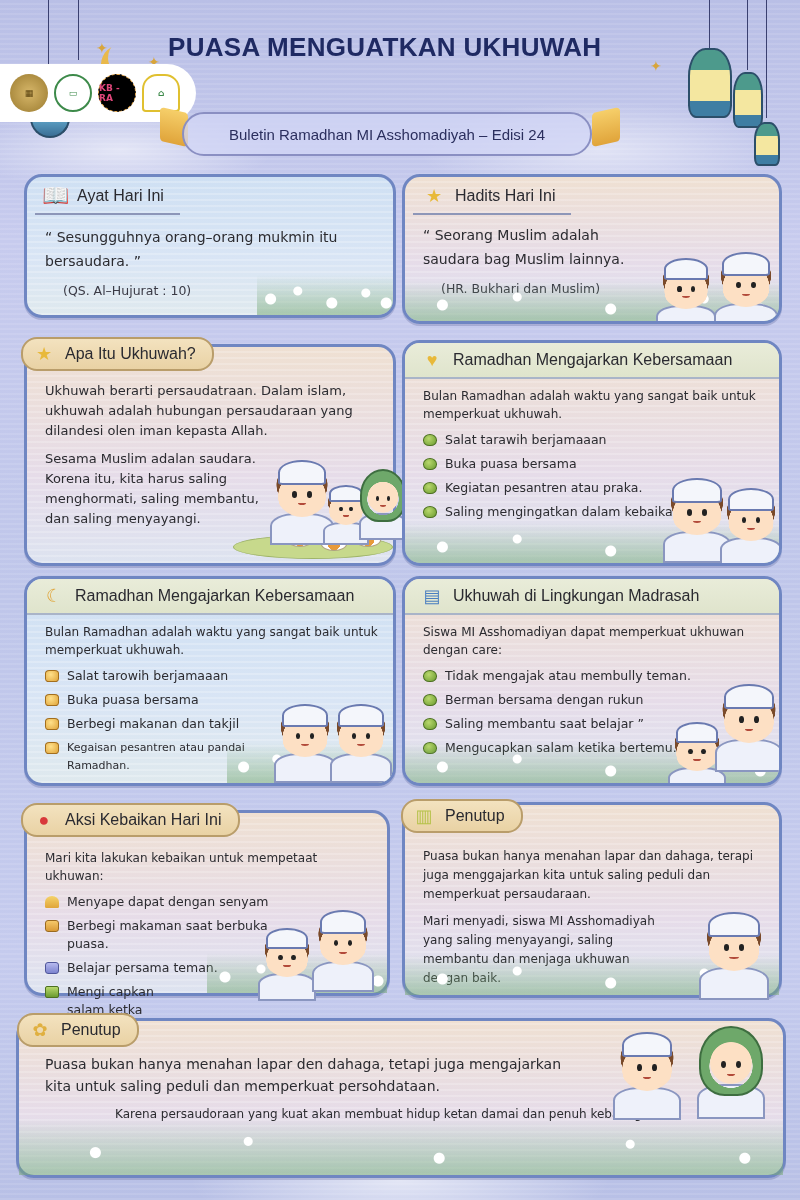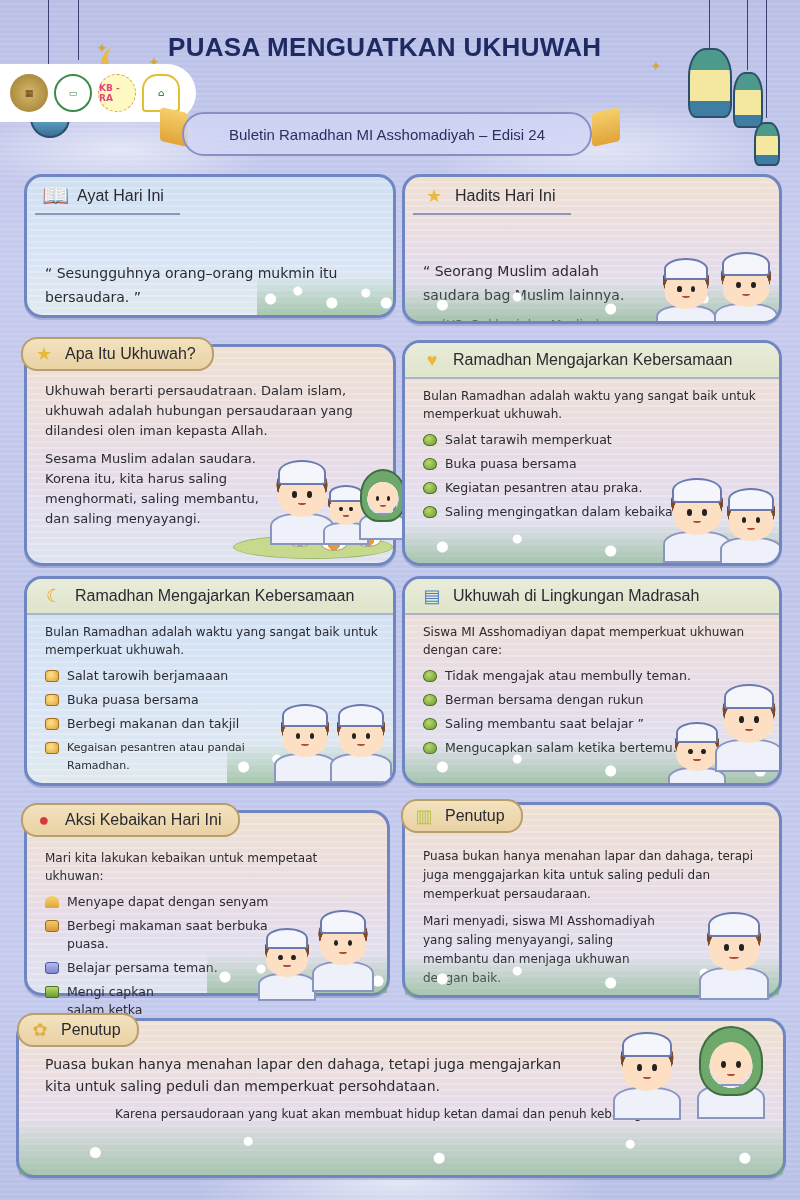--- a/index.html
+++ b/index.html
@@ -40,21 +40,21 @@
   .ribbon-end.r { left: 592px; transform: skewY(-12deg); }
 
   .logos {
     position: absolute; left: 0; top: 64px; width: 196px; height: 58px;
     background: #ffffff; border-radius: 0 29px 29px 0;
     display: flex; align-items: center; gap: 6px; padding-left: 10px;
   }
   .logo { width: 38px; height: 38px; border-radius: 50%; display:flex; align-items:center; justify-content:center; font-size: 9px; font-weight:700; }
   .logo.gold { background: radial-gradient(circle,#d7b76a,#9a7a2e); color:#5a4310; }
   .logo.green { background:#fff; border: 2px solid #3d8a4a; color:#3d8a4a; }
-  .logo.kb { background:#fef9c3; color:#e0467a; border: 1px dashed #e0a040; }
+  .logo.kb { background:#000000; color:#e0467a; border: 1px dashed #e0a040; }
   .logo.mosque { background:#fff; color:#3d8a4a; border-radius: 40% 40% 10% 10%; border:2px solid #e0c030; }
 
   .moon {
     position: absolute; left: 108px; top: 38px; width: 40px; height: 40px;
     border-radius: 50%; box-shadow: -9px 4px 0 0 #e9b94a; transform: rotate(-20deg);
   }
   .sparkle { position: absolute; color: #d8a53a; font-size: 14px; }
 
   .lantern-string { position: absolute; width: 1px; background: #3a4070; top: 0; }
   .lantern {
@@ -104,21 +104,21 @@
     left: 0; right: 0; top: 0; padding: 6px 14px;
     background: linear-gradient(180deg,#e9ecd9,#dfe4cc);
     border-bottom: 2px solid #a9b4c8;
   }
   .card-head.plain { border-bottom: 2px solid #8d96b8; padding-bottom: 6px; }
   .hicon { width: 26px; height: 22px; display: inline-flex; align-items: center; justify-content: center; font-size: 18px; line-height: 1; }
 
   .card-body { position: absolute; left: 18px; right: 14px; font-size: 12.5px; line-height: 20px; color: #2b2b30; }
   .card-body p { margin-bottom: 8px; }
   .card-body .ref { font-size: 12.5px; color: #3a3a45; padding-left: 18px; }
-  .quote { font-size: 14px; line-height: 24px; margin-top: 36px; }
+  .quote { font-size: 14px; line-height: 24px; }
   .list { list-style: none; }
   .list li { display: flex; align-items: flex-start; gap: 8px; margin-bottom: 6px; font-size: 12.5px; line-height: 18px; }
   .bullet { flex: 0 0 14px; height: 12px; margin-top: 3px; border-radius: 50% 50% 45% 45%; }
   .bullet.green { background: radial-gradient(circle at 40% 35%, #b9d86d, #6a9b2f); border: 1px solid #4c7020; }
   .bullet.gold { background: radial-gradient(circle at 40% 35%, #ffe08a, #e0a53a); border: 1px solid #a36e1d; border-radius: 30%; }
   .bullet.bell { background: linear-gradient(#f5d36a,#e0a53a); border-radius: 50% 50% 10% 10%; }
   .bullet.box-gold { background: linear-gradient(#f5c86a,#d99a36); border-radius: 3px; border:1px solid #9a6a20; }
   .bullet.box-blue { background: linear-gradient(#b6b9ee,#7d84cf); border-radius: 3px; border:1px solid #4f569a; }
   .bullet.box-green { background: linear-gradient(#b9d86d,#6a9b2f); border-radius: 2px; border:1px solid #4c7020; }
 
@@ -274,21 +274,21 @@
   <section class="card warm" style="left:402px;top:340px;width:380px;height:226px">
     <div class="card-head bar">
       <span class="hicon" style="color:#e8b93a">♥</span>
       <span>Ramadhan Mengajarkan Kebersamaan</span>
     </div>
     <div class="card-body" style="top:44px;font-size:12px">
       <p style="line-height:18px">Bulan Ramadhan adalah waktu yang sangat baik untuk memperkuat ukhuwah.</p>
       <ul class="list" style="margin-top:6px">
         <li>
             <span class="bullet green"></span>
-            <span>Salat tarawih memperkuat</span>
+            <span>Salat tarawih berjamaaan</span>
           </li>
         <li>
             <span class="bullet green"></span>
             <span>Buka puasa bersama</span>
           </li>
         <li>
             <span class="bullet green"></span>
             <span>Kegiatan pesantren atau praka.</span>
           </li>
         <li>

